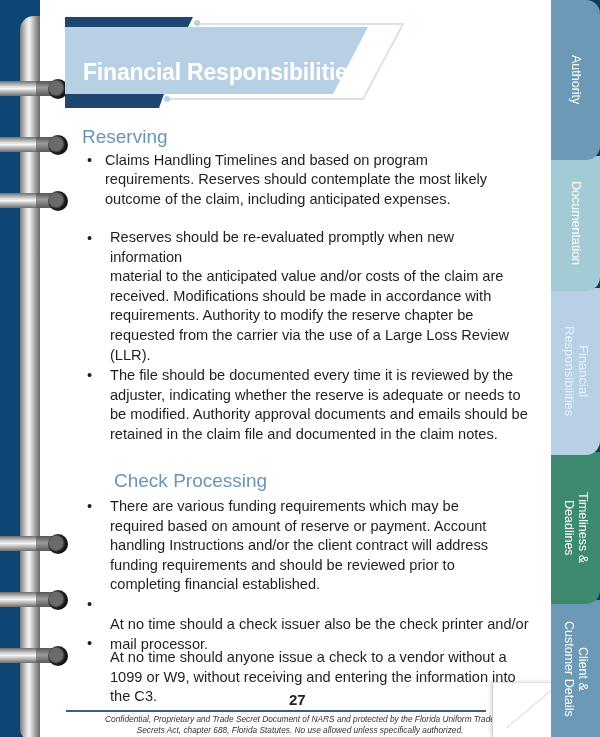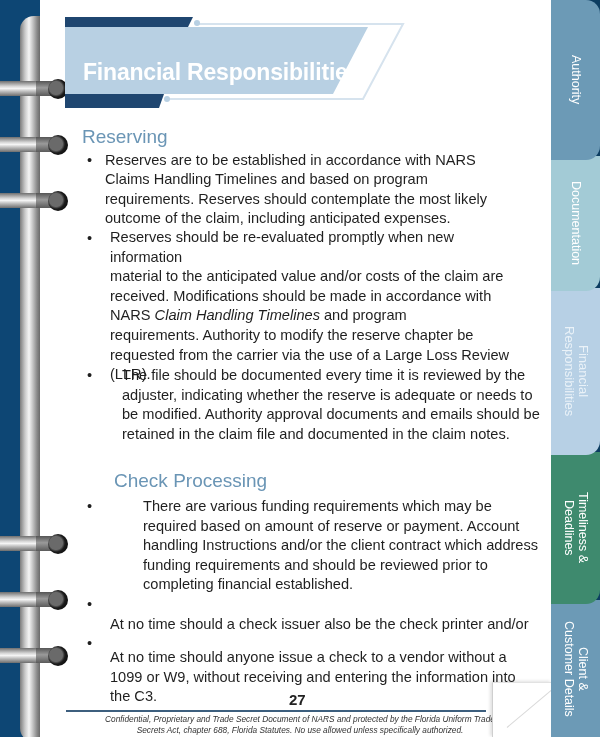--- a/index.html
+++ b/index.html
@@ -104,59 +104,58 @@
     <circle cx="102" cy="82" r="3" fill="#b8d0e3"></circle>
     <polygon points="0,77 99,77 94,91 0,91" fill="#1f4670"></polygon>
   </svg>
   <div class="banner-title">Financial Responsibilities</div>
 </div>
 
 <div class="section-head" style="left:82px; top:126px;">Reserving</div>
 
 <div class="bullet" style="left:87px; top:151px;">•</div>
 <div class="bullet" style="left:105px; top:151px; width:420px;">
-  <div>Reserves are to be established in accordance with NARS</div>
   <div>Claims Handling Timelines and based on program</div>
   <div>requirements.  Reserves should contemplate the most likely</div>
   <div>outcome of the claim, including anticipated expenses.</div>
 </div>
 
 <div class="bullet" style="left:87px; top:229px;">•</div>
 <div class="bullet" style="left:110px; top:228px; width:420px; line-height:19.6px;">
   <div>Reserves should be re-evaluated promptly when new information</div>
   <div>material to the anticipated value and/or costs of the claim are</div>
   <div>received.  Modifications should be made in accordance with</div>
-  <div><span id="nars-line">NARS <em>Claim Handling Timelines</em> and program</span></div>
   <div>requirements.  Authority to modify the reserve chapter be</div>
   <div>requested from the carrier via the use of a Large Loss Review</div>
   <div>(LLR).</div>
 </div>
 
 <div class="bullet" style="left:87px; top:366px;">•</div>
-<div class="bullet" style="left:110px; top:366px; width:420px; line-height:19.6px;margin-left:12px;">
+<div class="bullet" style="left:110px; top:366px; width:420px; line-height:19.6px;">
   <div>The file should be documented every time it is reviewed by the</div>
   <div>adjuster, indicating whether the reserve is adequate or needs to</div>
   <div>be modified.  Authority approval documents and emails should be</div>
   <div>retained in the claim file and documented in the claim notes.</div>
 </div>
 
 <div class="section-head" style="left:82px; top:470px;margin-left:32px;">Check Processing</div>
 
 <div class="bullet" style="left:87px; top:497px;">•</div>
-<div class="bullet" style="left:110px; top:497px; width:420px; line-height:19.6px;margin-left:33px;">
+<div class="bullet" style="left:110px; top:497px; width:420px; line-height:19.6px;">
   <div>There are various funding requirements which may be</div>
   <div>required based on amount of reserve or payment.  Account</div>
-  <div>handling Instructions and/or the client contract which address</div>
+  <div>handling Instructions and/or the client contract will address</div>
   <div>funding requirements and should be reviewed prior to</div>
   <div>completing financial established.</div>
 </div>
 
 <div class="bullet" style="left:87px; top:595px;">•</div>
 <div class="bullet" style="left:110px; top:615px; width:420px; line-height:19.6px;">
   <div>At no time should a check issuer also be the check printer and/or</div>
+  <div>mail processor.</div>
 </div>
 
 <div class="bullet" style="left:87px; top:634px;">•</div>
 <div class="bullet" style="left:110px; top:634px; width:420px; line-height:19.6px;margin-top:14px;">
   <div>At no time should anyone issue a check to a vendor without a</div>
   <div>1099 or W9, without receiving and entering the information into</div>
   <div>the C3.</div>
 </div>
 
 <div class="page-num">27</div>

